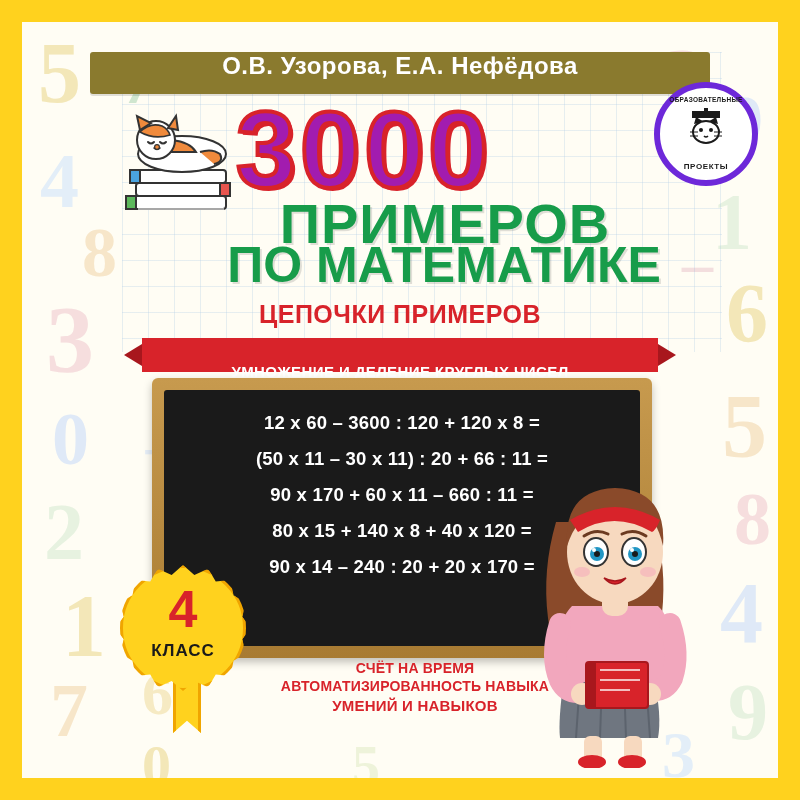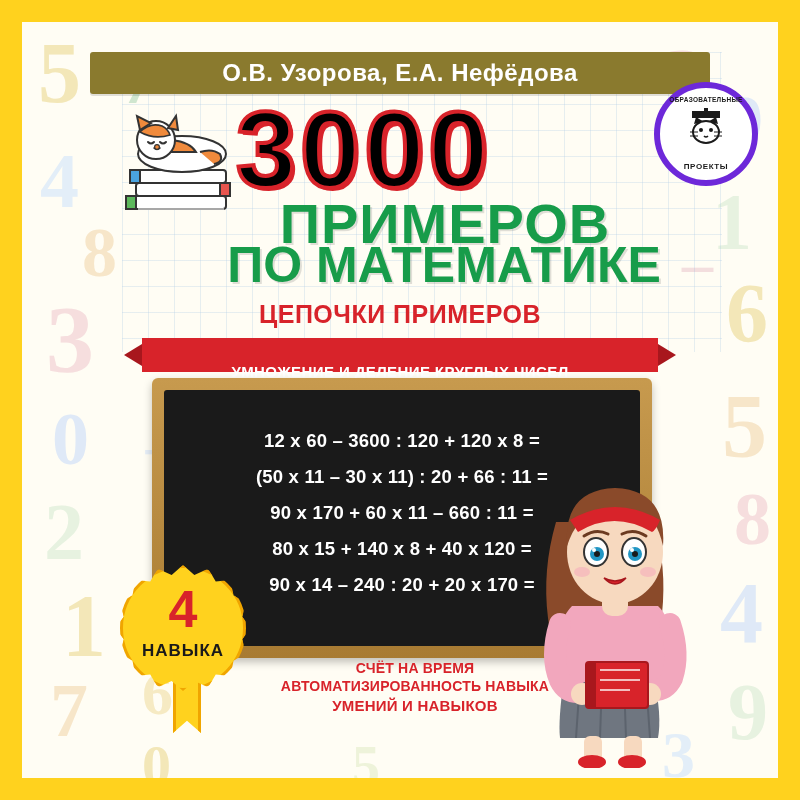--- a/index.html
+++ b/index.html
@@ -63,41 +63,40 @@
   
   .authors-bar {
     position: absolute;
     left: 90px;
     top: 52px;
     width: 620px;
     height: 42px;
     background: #8a7a2e;
     border-radius: 3px;
     display: flex;
-    align-items: center;
     justify-content: center;
     box-shadow: 0 2px 0 rgba(0,0,0,.12);
   }
   .authors-bar .authors {
     color: #ffffff;
     font-size: 24px;
     font-weight: bold;
     letter-spacing: .5px;
     white-space: nowrap;
   }
 
   
   .title-3000 {
     position: absolute;
     left: 236px;
     top: 96px;
     font-family: "Liberation Sans", sans-serif;
     font-size: 108px;
     font-weight: bold;
-    color: #000000;
+    color: #a21caf;
     letter-spacing: 4px;
     -webkit-text-stroke: 4px #d8232a;
     text-shadow:
       3px 3px 0 #d8232a,
       -1px -1px 0 #d8232a;
     line-height: 1;
   }
 
   .title-line1, .title-line2 {
     position: absolute;
@@ -182,21 +181,21 @@
     border-radius: 6px;
     padding: 12px;
     box-sizing: border-box;
     box-shadow: 0 4px 8px rgba(0,0,0,.25);
   }
   .board {
     width: 100%;
     height: 100%;
     background: #1a1a1a;
     border-radius: 3px;
-    padding: 40px 0 0 0;
+    padding: 22px 0 0 0;
     box-sizing: border-box;
   }
   .board-line {
     color: #ffffff;
     font-size: 18.5px;
     font-weight: bold;
     text-align: center;
     margin-bottom: 14px;
     letter-spacing: .2px;
     white-space: nowrap;
@@ -440,21 +439,21 @@
       <div class="board-line">90 х 170 + 60 х 11 – 660 : 11 =</div>
       <div class="board-line">80 х 15 + 140 х 8 + 40 х 120 =</div>
       <div class="board-line">90 х 14 – 240 : 20 + 20 х 170 =</div>
     </div>
   </div>
 
   <div class="badge">
     <div class="badge-ribbon"></div>
     <div class="badge-star"></div>
     <div class="badge-num">4</div>
-    <div class="badge-label">НАВЫКА</div>
+    <div class="badge-label">КЛАСС</div>
   </div>
 
   <div class="girl">
     <svg viewBox="0 0 190 320" width="190" height="320">
 
       <path d="M36 74 q-14 48 -8 96 q3 26 14 38 l86 0 q12 -16 14 -42 q5 -48 -8 -92 z" fill="#8a4a2a"></path>
 
       <path d="M44 230 q-6 42 -4 60 l98 0 q4 -22 -4 -60 z" fill="#6f7680"></path>
       <path d="M60 232 l-4 58 M82 232 l-2 58 M104 232 l2 58 M126 232 l4 58" stroke="#5c636d" stroke-width="2"></path>
 

